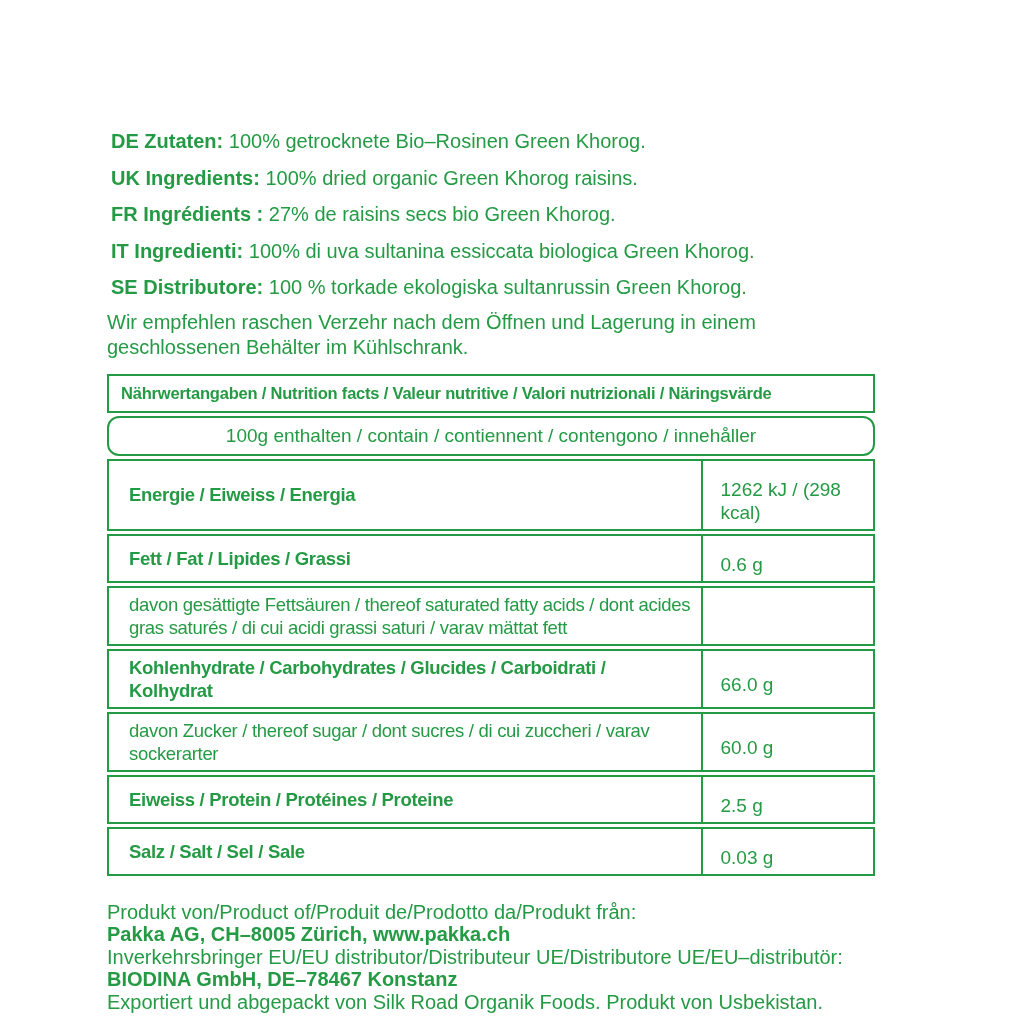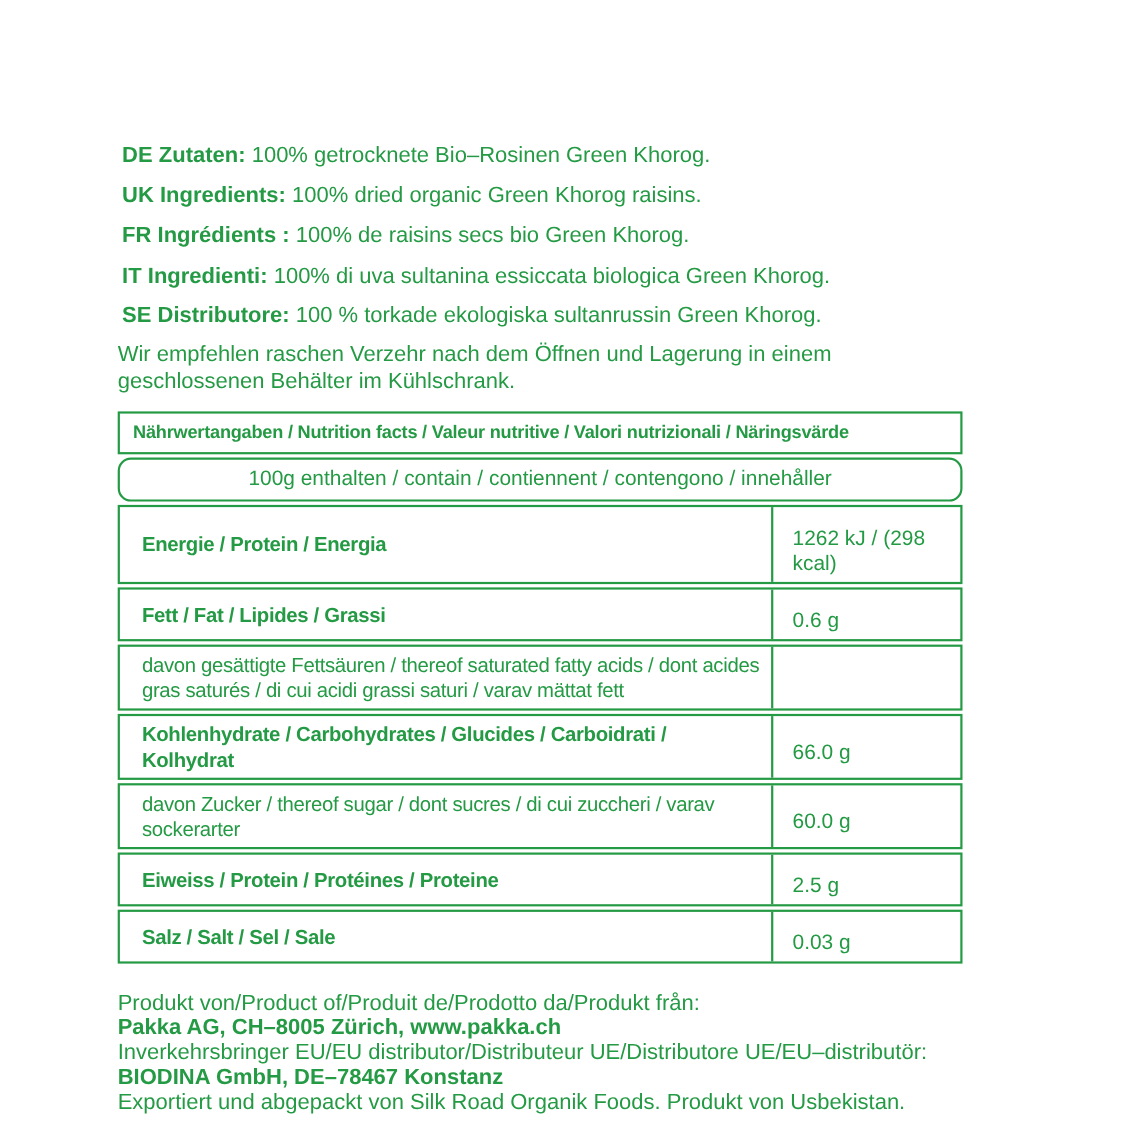--- a/index.html
+++ b/index.html
@@ -105,40 +105,40 @@
 <body style="background: rgb(255, 255, 255);">
 
 <div class="page">
 
   <div class="ingredients">
 
       <p class="ing-line"><span class="pfx">DE Zutaten:</span> <span>100% getrocknete Bio–Rosinen Green Khorog.</span></p>
 
       <p class="ing-line"><span class="pfx">UK Ingredients:</span> <span>100% dried organic Green Khorog raisins.</span></p>
 
-      <p class="ing-line"><span class="pfx">FR Ingrédients :</span> <span>100% de raisins secs bio Green Khorog.</span></p>
+      <p class="ing-line"><span class="pfx">FR Ingrédients :</span> <span>27% de raisins secs bio Green Khorog.</span></p>
 
       <p class="ing-line"><span class="pfx">IT Ingredienti:</span> <span>100% di uva sultanina essiccata biologica Green Khorog.</span></p>
 
       <p class="ing-line"><span class="pfx">SE Distributore:</span> <span>100 % torkade ekologiska sultanrussin Green Khorog.</span></p>
     </div>
 
   <p class="storage">Wir empfehlen raschen Verzehr nach dem Öffnen und Lagerung in einem geschlossenen Behälter im Kühlschrank.</p>
 
   <div class="nutri-table">
     <div class="t-row t-head">
       <span>Nährwertangaben / Nutrition facts / Valeur nutritive / Valori nutrizionali / Näringsvärde</span>
     </div>
     <div class="t-row t-sub">
       <span>100g enthalten / contain / contiennent / contengono / innehåller</span>
     </div>
     <div>
 
         <div class="t-row t-data">
-          <div class="t-label bold">Energie / Protein / Energia</div>
+          <div class="t-label bold">Energie / Eiweiss / Energia</div>
           <div class="t-value">1262 kJ / (298 kcal)</div>
         </div>
 
         <div class="t-row t-data">
           <div class="t-label bold">Fett / Fat / Lipides / Grassi</div>
           <div class="t-value">0.6 g</div>
         </div>
 
         <div class="t-row t-data">
           <div class="t-label">davon gesättigte Fettsäuren / thereof saturated fatty acids / dont acides gras saturés / di cui acidi grassi saturi / varav mättat fett</div>

